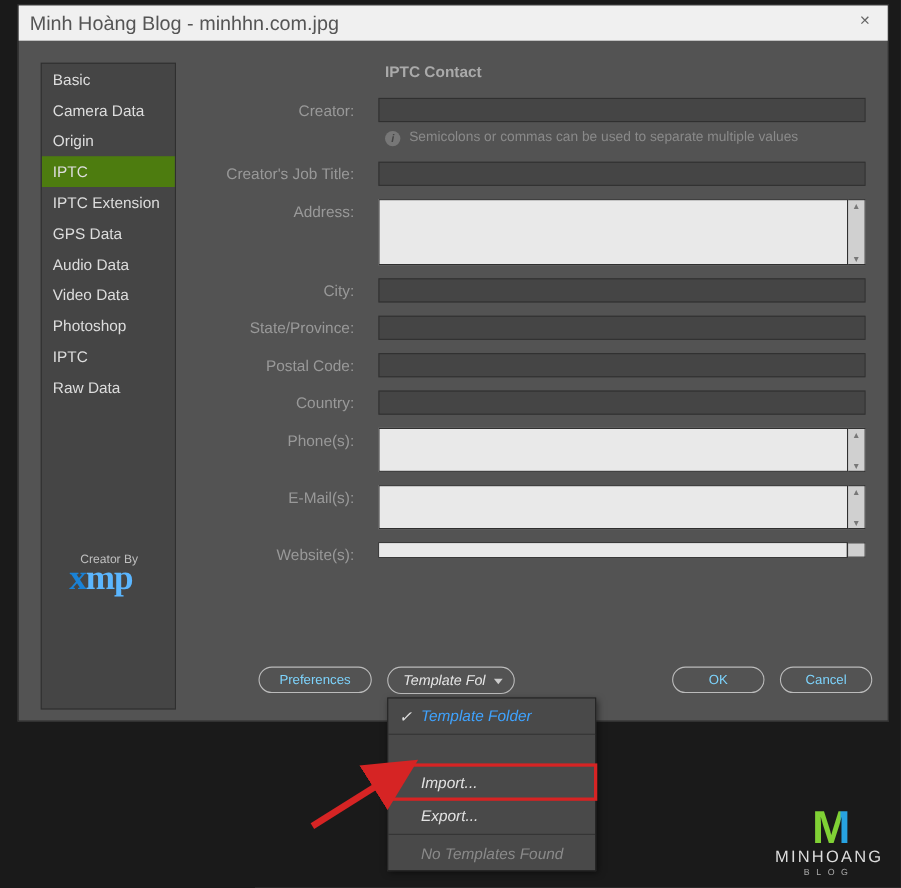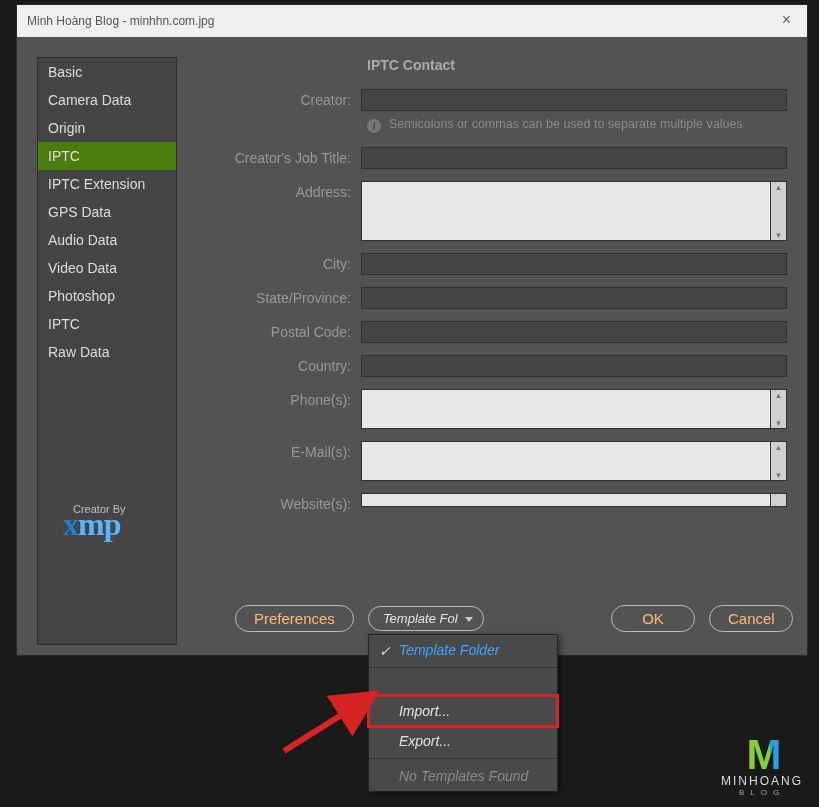--- a/index.html
+++ b/index.html
@@ -23,38 +23,38 @@
   .titlebar {
     background: #f0f0f0;
     height: 32px;
     display: flex;
     align-items: center;
     padding: 0 10px;
     position: relative;
   }
   .titlebar-text {
     color: #555;
-    font-size: 12px;
+    font-size: 18px;
   }
   .close-x {
     position: absolute;
     right: 10px;
     top: 6px;
     color: #666;
     font-size: 16px;
     cursor: pointer;
     padding: 0 6px;
   }
   .content {
     display: flex;
     padding: 20px 20px 10px 20px;
     height: 618px;
   }
   .sidebar {
-    width: 140px;
+    width: 123px;
     background: #454545;
     border: 1px solid #2f2f2f;
     overflow: hidden;
   }
   .sidebar-item {
     padding: 6px 10px;
     color: #ddd;
     cursor: pointer;
     font-size: 14px;
   }
@@ -82,21 +82,21 @@
   .form-row {
     display: flex;
     align-items: flex-start;
     margin-bottom: 12px;
   }
   .form-label {
     width: 160px;
     text-align: right;
     color: #999;
     font-size: 14px;
-    padding-right: 10px;
+    padding-right: 22px;
     padding-top: 3px;
   }
   .form-input {
     flex: 1;
     background: #454545;
     border: 1px solid #303030;
     height: 22px;
     color: #ddd;
     padding: 0 4px;
   }
@@ -176,23 +176,23 @@
     right: 14px;
     bottom: 18px;
     height: 38px;
     display: flex;
     align-items: center;
   }
   .btn {
     border: 1px solid #bbb;
     border-radius: 14px;
     background: transparent;
-    color: #fdba74;
+    color: #7dd3fc;
     padding: 4px 18px;
-    font-size: 15px;
+    font-size: 12px;
     cursor: pointer;
   }
   .btn.pref { margin-left: 202px; }
   .select-wrap {
     margin-left: 14px;
     position: relative;
     font-style: italic;
   }
   .select-box {
     border: 1px solid #bbb;
@@ -276,21 +276,21 @@
     font-family: Arial Black, Arial, sans-serif;
     line-height: 0.8;
     background: linear-gradient(90deg, #f7a21b 0%, #f7a21b 35%, #80d135 35%, #80d135 60%, #27a2e0 60%, #27a2e0 100%);
     -webkit-background-clip: text;
     background-clip: text;
     color: transparent;
     letter-spacing: -4px;
   }
   .wm-text {
     color: #ddd;
-    font-size: 12px;
+    font-size: 15px;
     letter-spacing: 2px;
     margin-top: 2px;
   }
   .wm-blog {
     color: #aaa;
     font-size: 8px;
     letter-spacing: 6px;
   }
 </style>
 </head>

